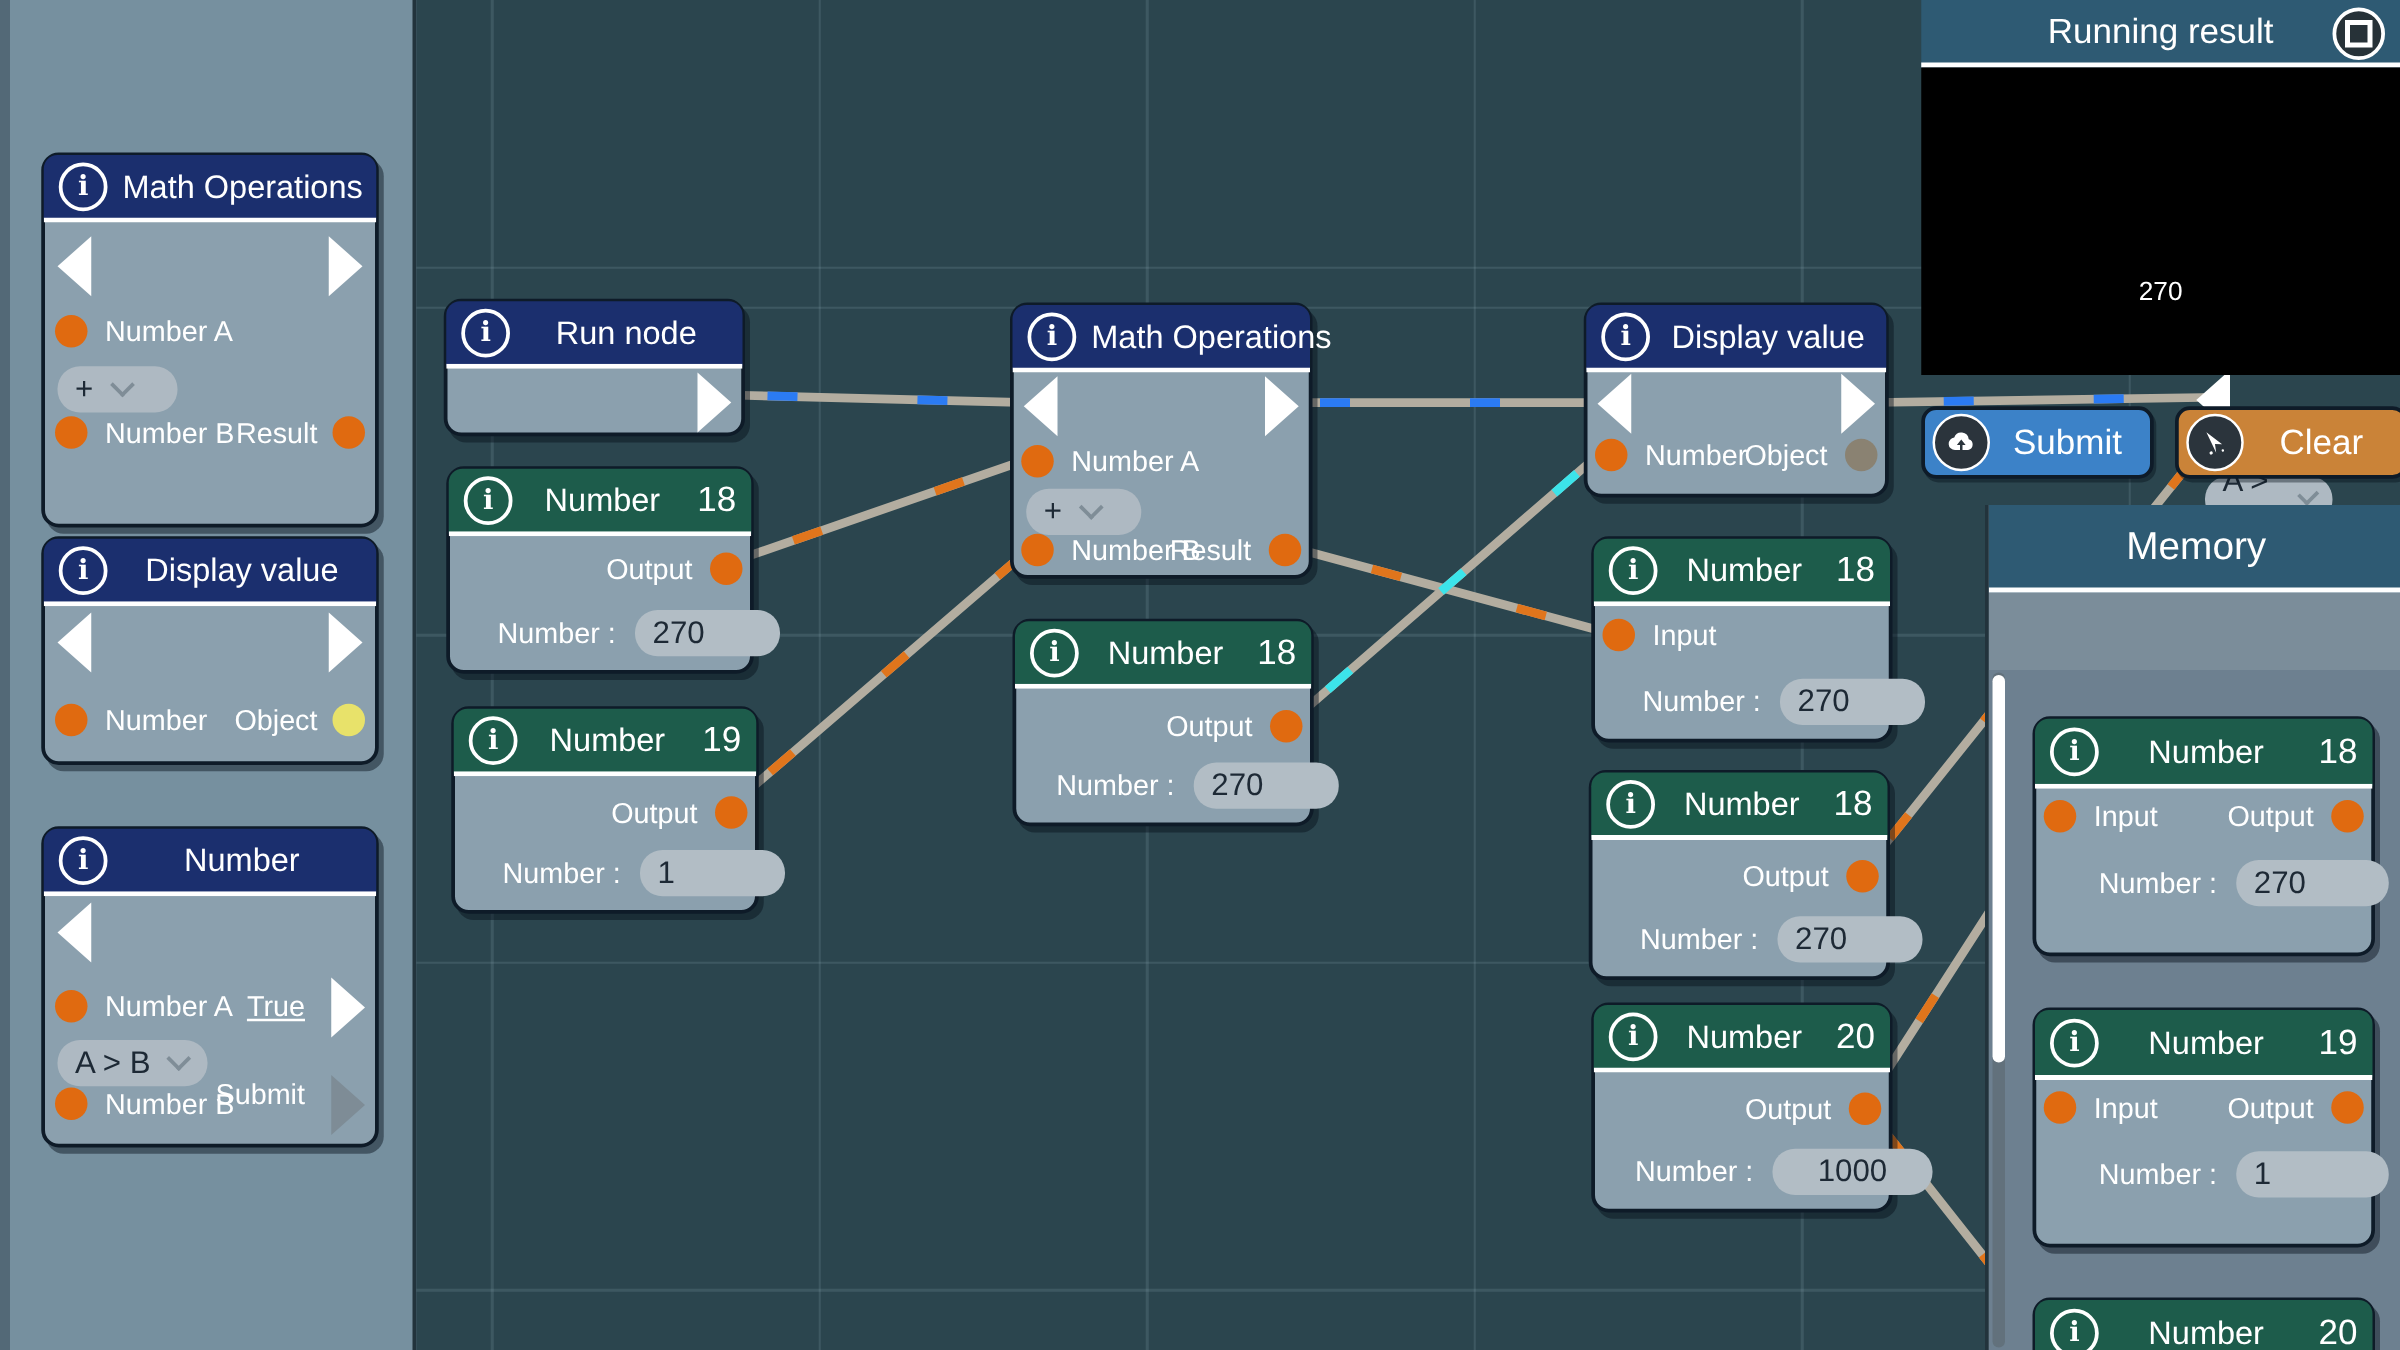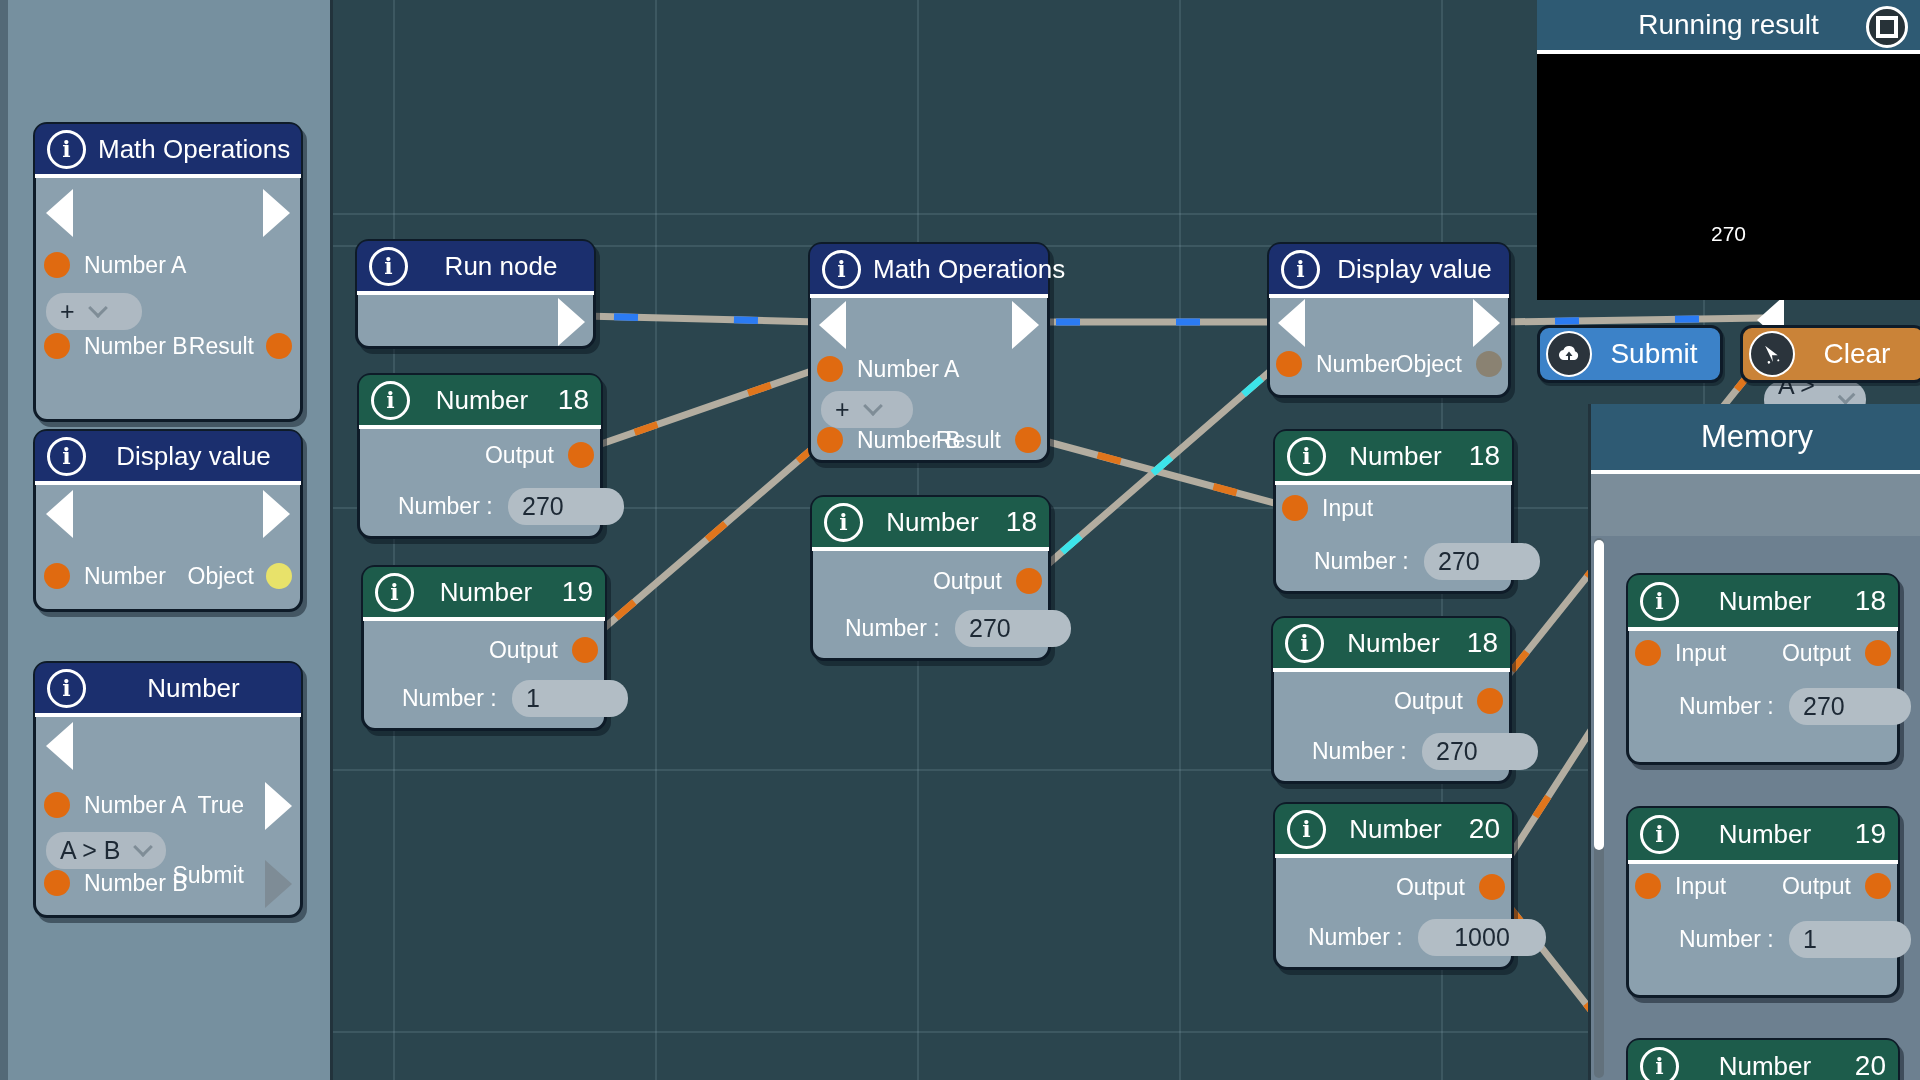--- a/index.html
+++ b/index.html
@@ -172,21 +172,21 @@
     </div>
 
     <div class="node" style="left:33px;top:661px;width:264px;height:251px;">
       <div class="nhead hdr-navy">
           <span class="ninfo">i</span>
         <span class="ntitle">Number</span>
         </div>
       <span class="tri left" style="left:10px;top:58px;"></span>
       <span class="port" style="left:8px;top:128px;"></span>
       <span class="plabel" style="left:48px;top:128px;">Number A</span>
-      <span class="plabel" style="right:56px;top:128px;">True</span>
+      <span class="plabel" style="right:56px;top:128px;text-decoration:underline;">True</span>
       <span class="tri right" style="right:8px;top:118px;"></span>
       <div class="pill" style="left:10px;top:168px;width:92px;">
         <span>A &gt; B</span>
           <span class="chev"></span>
         </div>
       <span class="port" style="left:8px;top:206px;"></span>
       <span class="plabel" style="left:48px;top:206px;">Number B</span>
       <span class="plabel" style="right:56px;top:198px;">Submit</span>
       <span class="tri right gray" style="right:8px;top:196px;"></span>
     </div>

